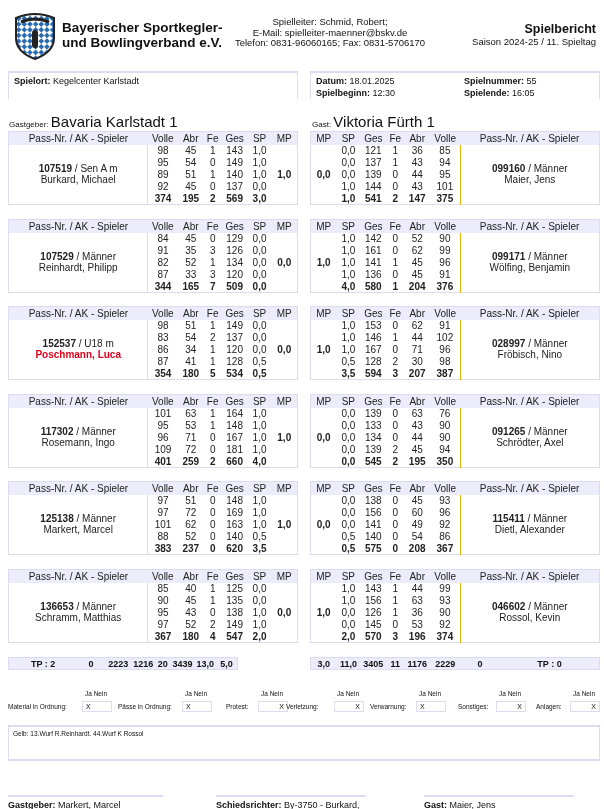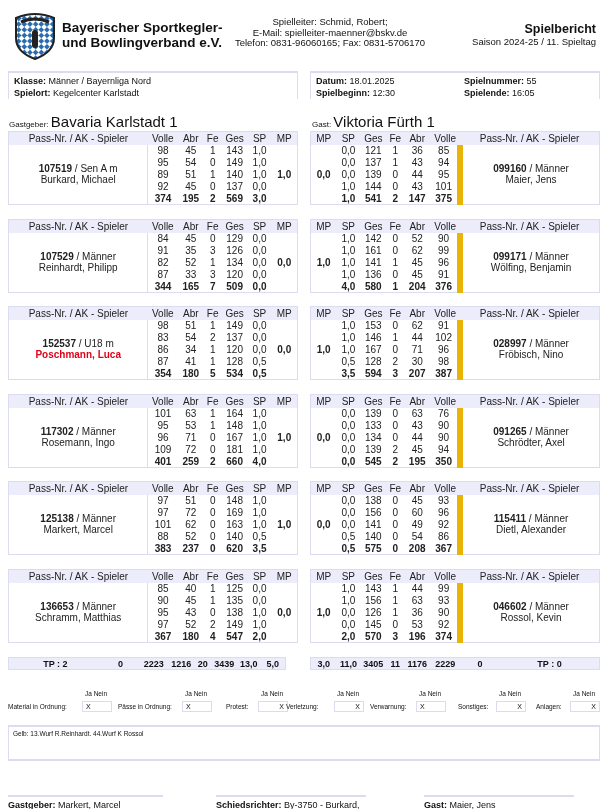--- a/index.html
+++ b/index.html
@@ -14,21 +14,21 @@
 .report .s{font-size:9.5px;line-height:11px}
 .infobox{top:71px;height:28px;border-top:2px solid #dcdcf0;border-left:1px solid #dcdcf0;border-right:1px solid #dcdcf0;font-size:9px;line-height:12px;padding:2px 5px}
 .infobox b{font-weight:bold}
 .team{top:113px;font-size:8px}
 .team .n{font-size:15px}
 table.blk{position:absolute;border-collapse:collapse;font-size:10px}
 table.blk th{background:#ececfa;font-weight:normal;height:13px;padding:0;text-align:center;color:#222}
 table.blk td{height:12px;padding:0;text-align:center;color:#222}
 table.blk{border:1px solid #dcdcf0}
 table.blk td.pl{border-right:1px solid #dcdcf0;line-height:11px;vertical-align:middle}
-table.blk td.plr{border-left:6px solid #eab308;line-height:11px;vertical-align:middle}
+table.blk td.plr{border-left:1px solid #eab308;line-height:11px;vertical-align:middle}
 table.blk tr.sum td{font-weight:bold}
 table.blk td.mp{font-weight:bold}
 .red{color:#e0001a;font-weight:bold}
 table.tot{position:absolute;border-collapse:collapse;font-size:9px;font-weight:bold;background:#ececfa;border:1px solid #dcdcf0}
 table.tot td{height:12px;padding:0;text-align:center}
 .chk{top:690px;font-size:6.5px;height:24px}
 .chk .jn{position:absolute;top:0;font-size:6.5px}
 .chk .lbl{position:absolute;top:13px;white-space:nowrap}
 .chk .box{position:absolute;top:11px;width:30px;height:11px;border:1px solid #dcdcf0;font-size:7px;padding:1px 3px}
 .notes{left:8px;top:725px;width:592px;height:36px;border-top:2px solid #dcdcf0;border-left:1px solid #dcdcf0;border-right:1px solid #dcdcf0;border-bottom:2px solid #dcdcf0;font-size:6.5px;padding:3px 4px}
@@ -60,21 +60,20 @@
   <div><b>Spielleiter:</b> <span>Schmid, Robert;</span></div>
   <div><b>E-Mail:</b> <span>spielleiter-maenner@bskv.de</span></div>
   <div><b>Telefon:</b> <span>0831-96060165;</span> <b>Fax:</b> <span>0831-5706170</span></div>
 </div>
 <div class="abs report">
   <div class="t">Spielbericht</div>
   <div class="s">Saison 2024-25 / 11. Spieltag</div>
 </div>
 
 <div class="abs infobox" style="left:8px;width:290px">
-  <div><b>Klasse:</b> <span>Männer / Bayernliga Nord</span></div>
   <div><b>Spielort:</b> <span>Kegelcenter Karlstadt</span></div>
 </div>
 <div class="abs infobox" style="left:310px;width:290px">
   <div style="position:absolute;left:5px;top:2px"><b>Datum:</b> <span>18.01.2025</span><br><b>Spielbeginn:</b> <span>12:30</span></div>
   <div style="position:absolute;left:153px;top:2px"><b>Spielnummer:</b> <span>55</span><br><b>Spielende:</b> <span>16:05</span></div>
 </div>
 
 <div class="abs team" style="left:9px"><span>Gastgeber:</span> <span class="n">Bavaria Karlstadt 1</span></div>
 <div class="abs team" style="left:312px"><span>Gast:</span> <span class="n">Viktoria Fürth 1</span></div>
 
@@ -674,21 +673,21 @@
           <td>2,0</td>
           <td>570</td>
           <td>3</td>
           <td>196</td>
           <td>374</td>
         </tr>
       </tbody>
     </table>
   </div>
 
-<table class="tot" style="left:8px;top:657px;width:278px">
+<table class="tot" style="left:8px;top:657px;width:230px">
   <tbody>
       <tr>
     <td style="width:100px">TP : 2</td>
     <td style="width:40px">0</td>
     <td style="width:30px">2223</td>
     <td style="width:26px">1216</td>
     <td style="width:18px">20</td>
     <td style="width:26px">3439</td>
     <td style="width:24px">13,0</td>
     <td style="width:26px">5,0</td>

